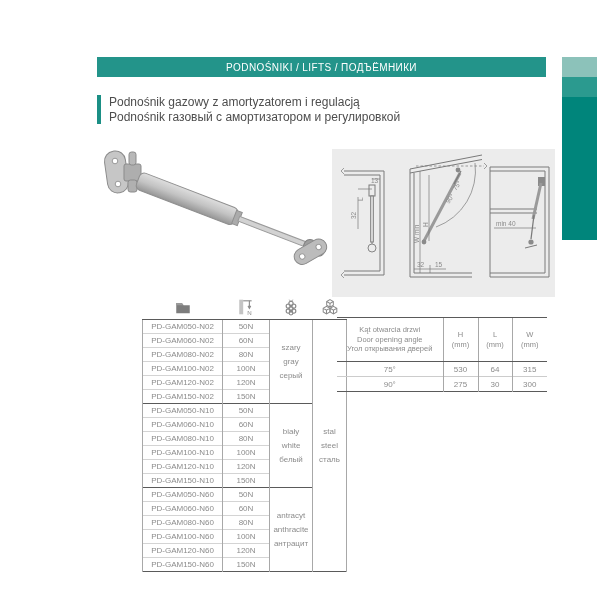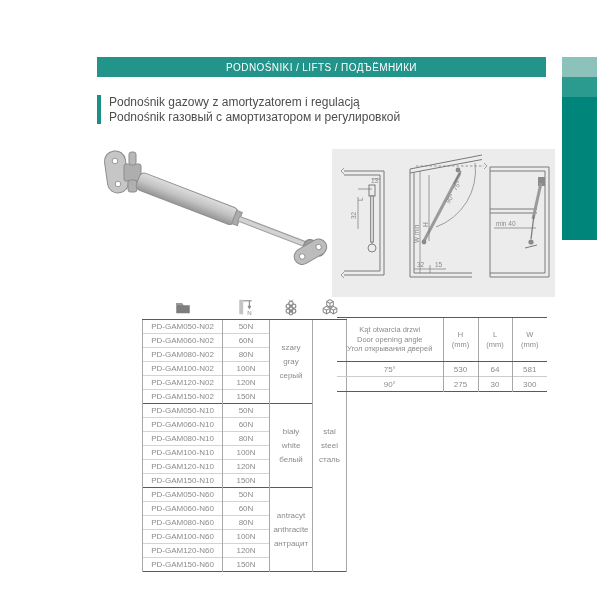--- a/index.html
+++ b/index.html
@@ -325,21 +325,21 @@
 (mm)</th>
     <th>L
 (mm)</th>
     <th>W
 (mm)</th>
   </tr>
   <tr class="r0">
     <td>75°</td>
     <td>530</td>
     <td>64</td>
-    <td>581</td>
+    <td>315</td>
   </tr>
   <tr>
     <td>90°</td>
     <td>275</td>
     <td>30</td>
     <td>300</td>
   </tr>
 </tbody>
     </table>
 </div>

